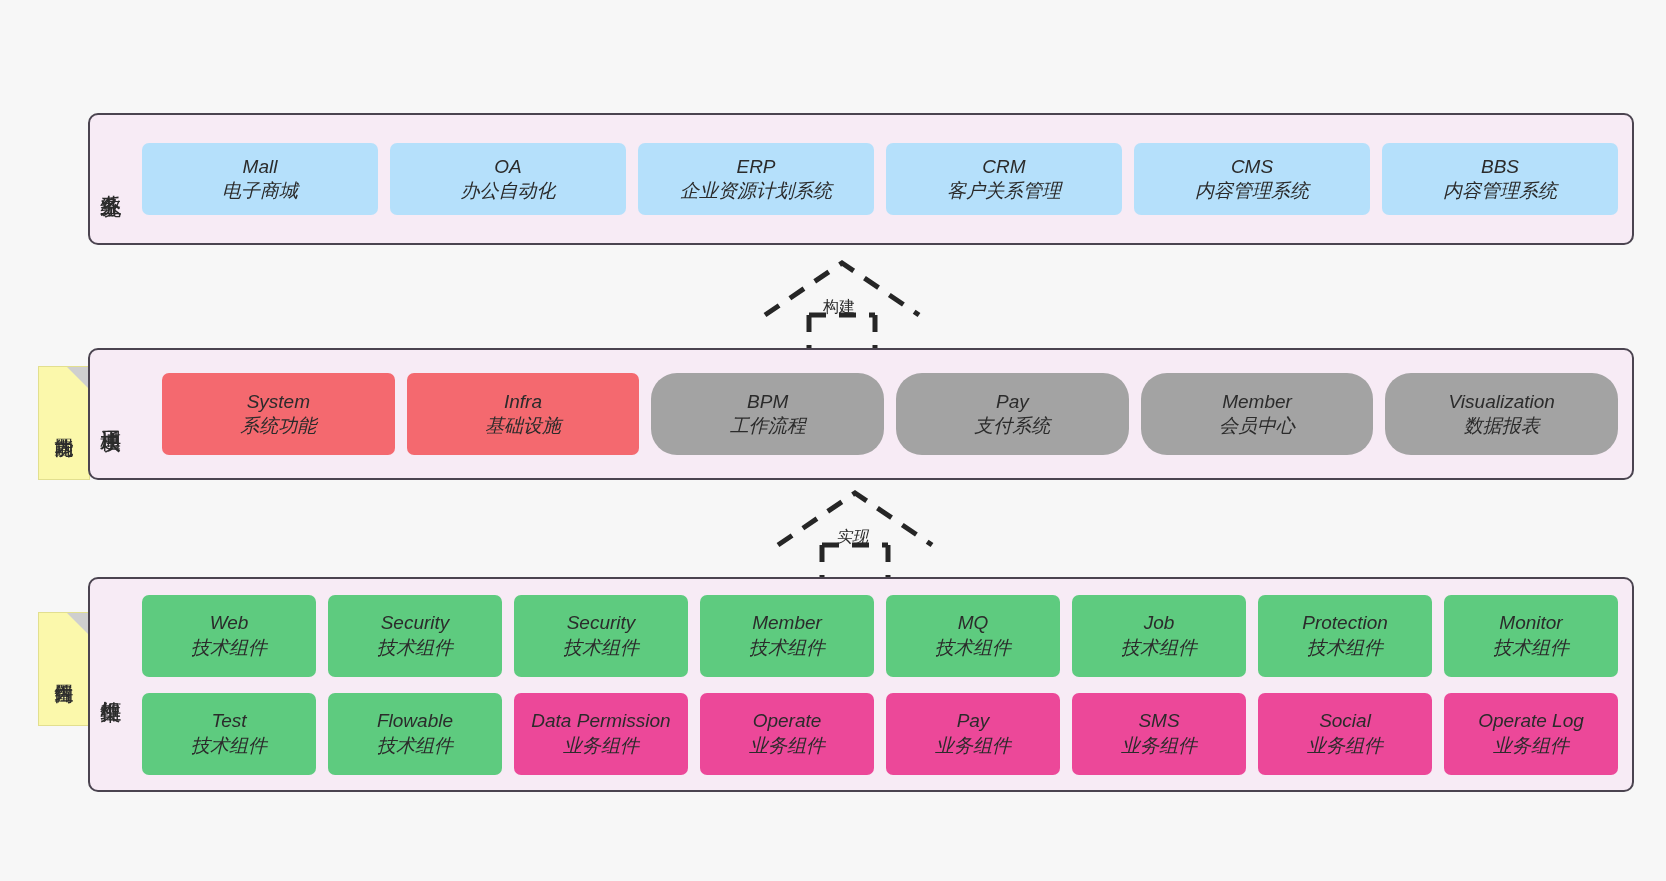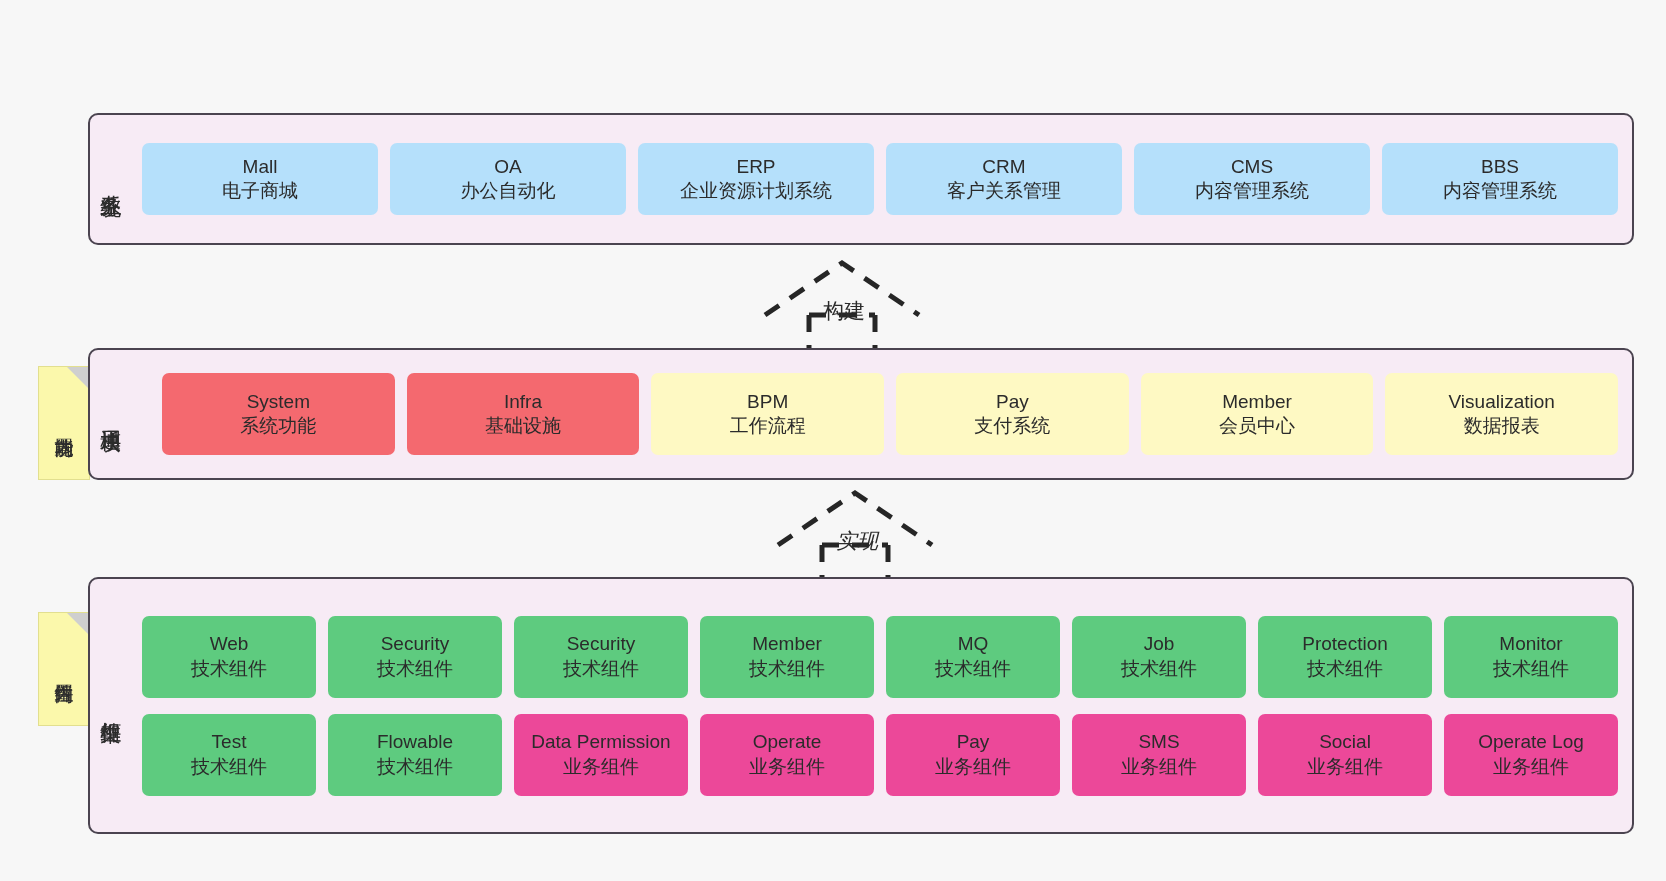--- a/index.html
+++ b/index.html
@@ -51,20 +51,21 @@
     display: flex;
     flex-direction: column;
     justify-content: center;
     gap: 16px;
     padding: 0 14px 0 10px;
   }
   .row {
     display: flex;
     gap: 12px;
     justify-content: space-between;
+    font-style: italic;
   }
   .cell {
     flex: 1 1 0;
     border-radius: 7px;
     display: flex;
     flex-direction: column;
     align-items: center;
     justify-content: center;
     text-align: center;
     font-size: 19px;
@@ -72,32 +73,32 @@
     color: #2b2b2b;
     box-sizing: border-box;
     padding: 4px 6px;
   }
   .cell .cell-name { display: block; }
   .cell .cell-sub  { display: block; }
 
   
   .c-blue       { background: #b5e0fb; }
   .c-red        { background: #f4696f; }
-  .c-pink       { background: #fef9c3; }
+  .c-pink       { background: #a3a3a3; border-radius: 26px; }
   .c-green      { background: #5ecb7f; }
   .c-lightgreen { background: #ec4899; }
 
   
   #layer-business { left: 88px;  top: 113px; width: 1546px; height: 132px; }
   #layer-business .row { height: 72px; }
 
   #layer-common   { left: 88px;  top: 348px; width: 1546px; height: 132px; }
   #layer-common .row { height: 82px; margin-left: 20px; }
 
-  #layer-framework { left: 88px; top: 577px; width: 1546px; height: 257px; }
+  #layer-framework { left: 88px; top: 577px; width: 1546px; height: 215px; }
   #layer-framework .row { height: 82px; }
 
   
   .note {
     position: absolute;
     width: 52px;
     background: #fbf8ab;
     border: 1px solid #e2df8f;
     box-sizing: border-box;
     display: flex;
@@ -124,21 +125,21 @@
   .arrow {
     position: absolute;
     width: 170px;
     height: 92px;
   }
   #arrow-build   { left: 757px; top: 259px; }
   #arrow-realize { left: 770px; top: 489px; }
   .arrow svg { display: block; overflow: visible; }
   .arrow-label {
     position: absolute;
-    font-size: 21px;
+    font-size: 16px;
     color: #2b2b2b;
     background: transparent;
     white-space: nowrap;
   }
   #arrow-build .arrow-label   { left: 66px; top: 38px; }
   #arrow-realize .arrow-label { left: 66px; top: 38px; font-style: italic; }
 </style>
 </head>
 <body>
 

